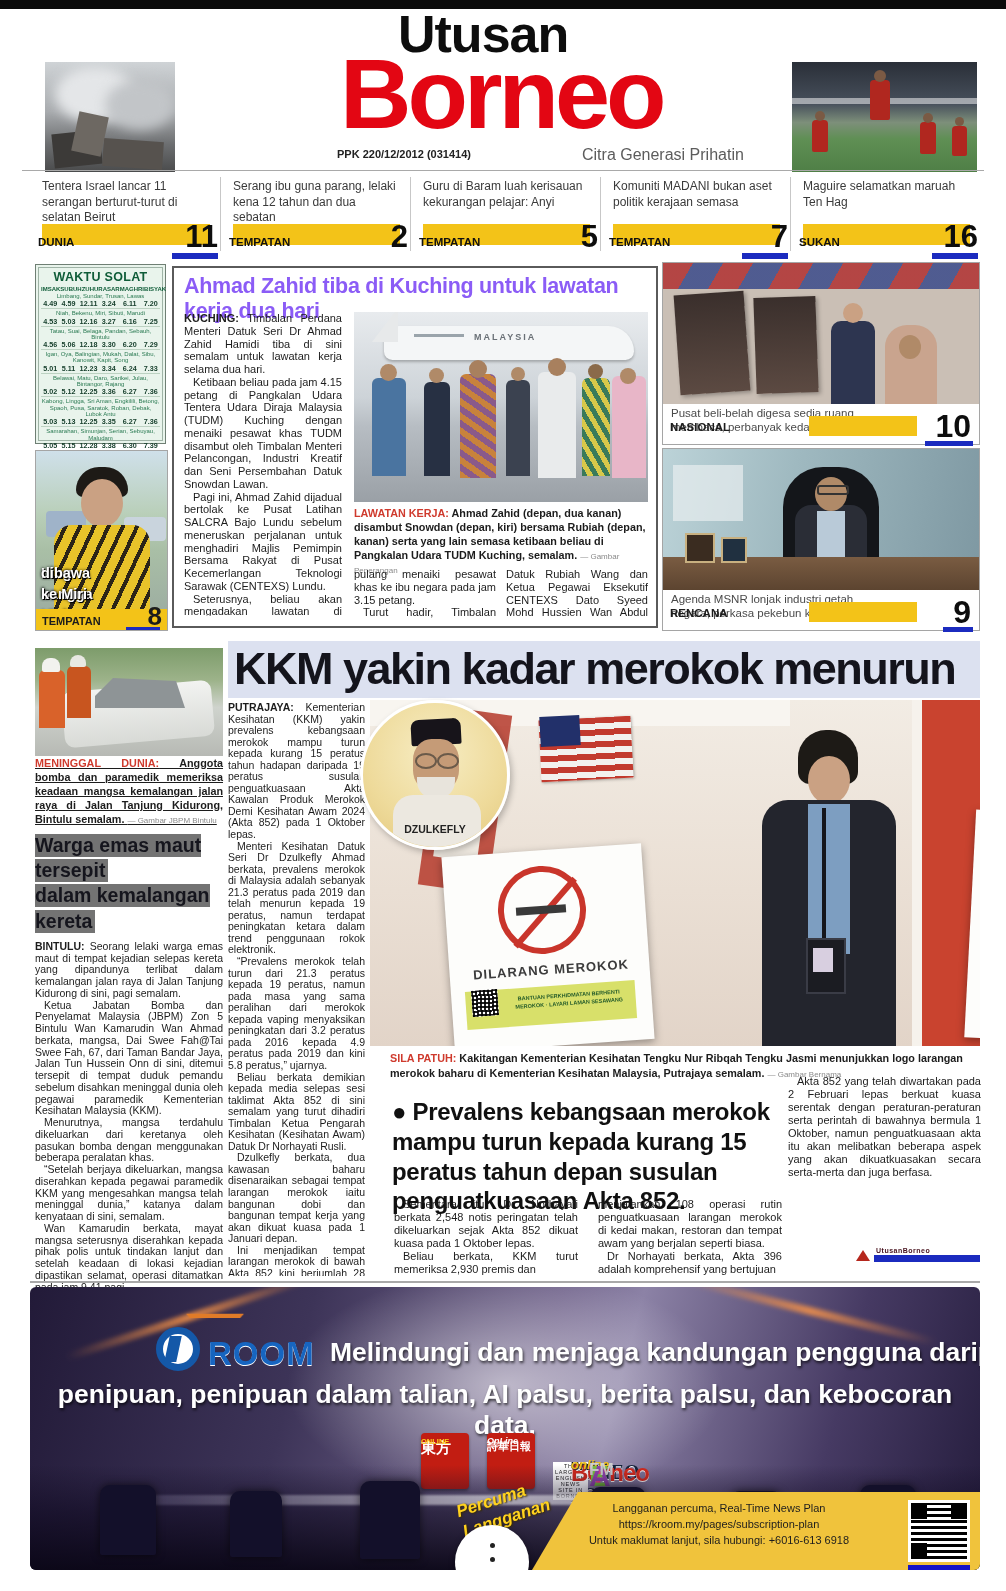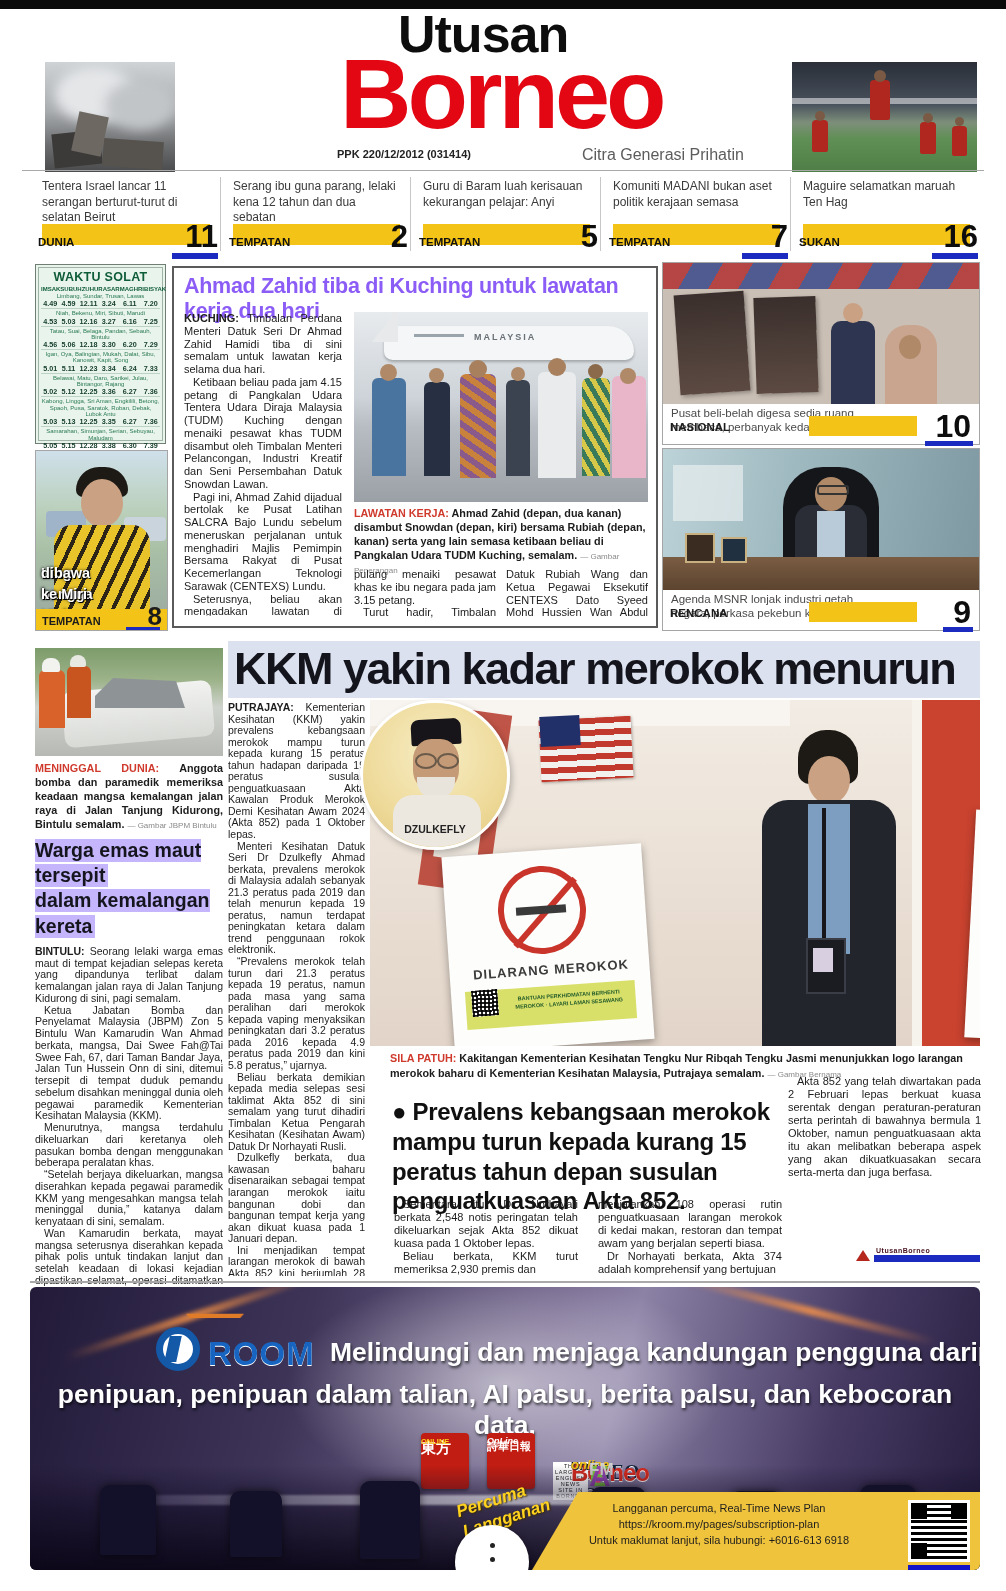--- a/index.html
+++ b/index.html
@@ -97,23 +97,23 @@
           text-shadow:0 0 3px #000,1px 1px 0 #000;}
   .ling-bar{position:absolute;left:0;bottom:0;width:100%;height:21px;background:#f3c318;}
   .ling-bl{position:absolute;left:6px;bottom:3px;font-size:11px;font-weight:900;}
   .ling-num{position:absolute;right:5px;bottom:1px;font-size:26px;font-weight:900;line-height:1;}
   .ling-u{position:absolute;right:7px;bottom:-2px;width:34px;height:5px;background:#1b2bbf;}
 
   
   .kkm-head{left:228px;top:641px;width:752px;height:57px;background:#dce1f0;
             font-size:45px;font-weight:900;letter-spacing:-1.5px;color:#14141c;line-height:56px;padding-left:6px;box-sizing:border-box;white-space:nowrap;}
   .bint{left:35px;top:648px;width:188px;}
-  .bint-cap{font-size:10.8px;font-weight:800;line-height:1.3;text-align:justify;margin-top:5px;}
+  .bint-cap{font-size:10.8px;font-weight:800;line-height:1.3;text-align:justify;text-decoration:underline;}
   .bint-sub{margin-top:6px;font-size:19.5px;font-weight:900;line-height:1.3;color:#15151d;}
-  .bint-sub span{background:#c4b5fd;padding:0 3px 1px 0;}
+  .bint-sub span{background:#737373;padding:0 3px 1px 0;}
   .bint-body{margin-top:7px;font-size:10.5px;line-height:1.12;text-align:justify;height:400px;overflow:hidden;}
   .kcol1{left:228px;top:702px;width:137px;height:574px;font-size:10.5px;line-height:1.1;text-align:justify;overflow:hidden;}
   .kphoto{left:370px;top:700px;width:610px;height:346px;}
   .inset{left:360px;top:700px;width:150px;height:150px;border-radius:50%;overflow:hidden;
          background:radial-gradient(circle at 50% 35%,#f7edc4 0%,#eeda9a 60%,#e3c87e 100%);
          border:3px solid #fff;box-shadow:2px 3px 6px rgba(0,0,0,.25);box-sizing:border-box;z-index:5;}
   .inset-label{position:absolute;left:0;bottom:12px;width:100%;text-align:center;font-size:10.5px;font-weight:900;color:#222;}
   .kcap{left:390px;top:1051px;width:592px;font-size:10.8px;font-weight:800;line-height:1.35;}
   .pullq{left:392px;top:1097px;width:392px;font-size:24px;font-weight:900;line-height:1.24;color:#101010;letter-spacing:-.3px;}
   .kcolA{left:394px;top:1198px;width:184px;font-size:11px;line-height:1.18;text-align:justify;}
@@ -543,21 +543,21 @@
   <div class="abs pullq">● Prevalens kebangsaan merokok mampu turun kepada kurang 15 peratus tahun depan susulan penguatkuasaan Akta 852.</div>
 
   <div class="abs kcolA">
 
   <p class="p ind just">Sementara itu, Dr Norhayati berkata 2,548 notis peringatan telah dikeluarkan sejak Akta 852 dikuat kuasa pada 1 Oktober lepas.</p>
       <p class="p ind just">Beliau berkata, KKM turut memeriksa 2,930 premis dan</p>
     </div>
   <div class="abs kcolB">
 
   <p class="p just">menjalankan 108 operasi rutin penguatkuasaan larangan merokok di kedai makan, restoran dan tempat awam yang berjalan seperti biasa.</p>
-      <p class="p ind just">Dr Norhayati berkata, Akta 374 adalah komprehensif yang bertujuan</p>
+      <p class="p ind just">Dr Norhayati berkata, Akta 396 adalah komprehensif yang bertujuan</p>
     </div>
   <div class="abs kcolR">
 
       <p class="p ind just">Akta 852 yang telah diwartakan pada 2 Februari lepas berkuat kuasa serentak dengan peraturan-peraturan serta perintah di bawahnya bermula 1 Oktober, namun penguatkuasaan akta itu akan melibatkan beberapa aspek yang akan dikuatkuasakan secara serta-merta dan juga berfasa.</p>
     </div>
 
   <div class="abs endmark">
     <span class="end-tri"></span>
     <span class="end-txt">UtusanBorneo</span>
     <span class="end-bar"></span>

